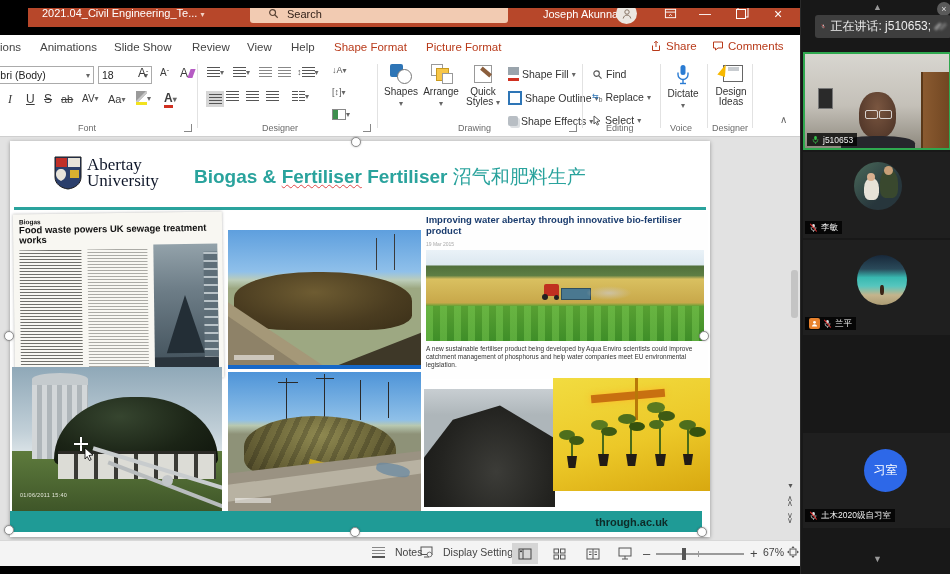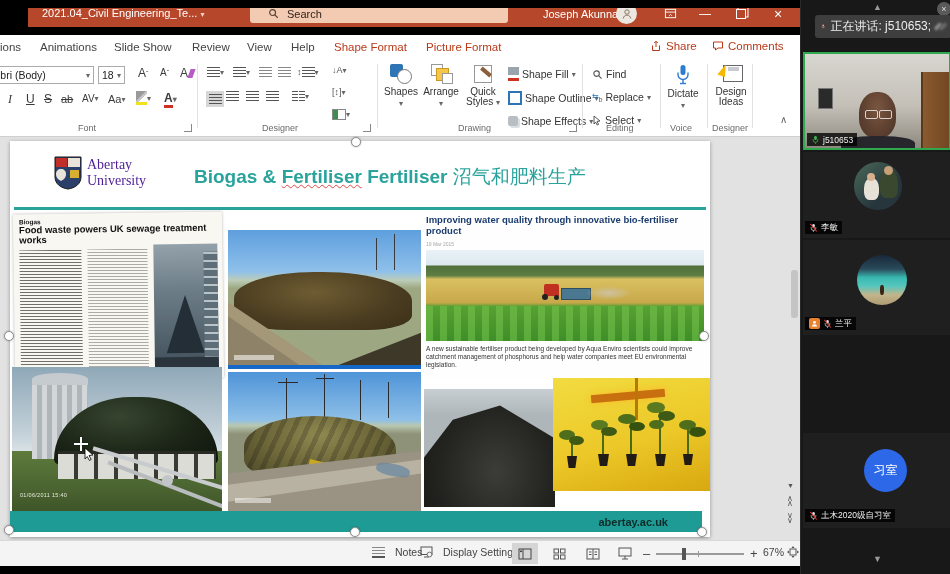--- a/index.html
+++ b/index.html
@@ -118,21 +118,21 @@
         <span>Comments</span>
         </span>
     </div>
 
     <div class="abs ribbon">
 
       <div class="combo" style="left:-6px;top:6px;width:100px">
           <span>ibri (Body)</span>
           <span class="caret" style="color:#666">▾</span>
         </div>
-      <div class="combo" style="left:98px;top:6px;width:27px">
+      <div class="combo" style="left:98px;top:6px;width:54px">
           <span>18</span>
           <span class="caret" style="color:#666">▾</span>
         </div>
       <div class="rbtn" style="left:138px;top:6px;font-size:12px">
           <span>A</span>
           <sup style="font-size:7px">ˆ</sup>
         </div>
       <div class="rbtn" style="left:160px;top:7px;font-size:10px">
           <span>A</span>
           <sup style="font-size:7px">ˇ</sup>
@@ -308,21 +308,21 @@
 
       <div class="abs slide">
 
         <svg class="abs" style="left:44px;top:15px" width="28" height="34" viewBox="0 0 28 34">
           <path d="M1 1h26v20c0 7-6 11-13 12C7 32 1 28 1 21z" fill="#2B3F6B" stroke="#1a1a1a"></path>
           <rect x="2" y="2" width="11" height="9" fill="#C03028"></rect>
             <rect x="14" y="2" width="12" height="9" fill="#E8E4DA"></rect>
           <path d="M7 13c3 0 5 2 5 5 0 4-3 6-5 7-2-1-5-3-5-7 0-3 2-5 5-5z" fill="#E8E4DA"></path>
           <rect x="16" y="14" width="9" height="8" fill="#D8B030"></rect>
           </svg>
-        <div class="abs" style="left:77px;top:16px;font-family:'Liberation Serif',serif;font-size:14px;color:#4c1d95;line-height:16px">
+        <div class="abs" style="left:77px;top:16px;font-family:'Liberation Serif',serif;font-size:17px;color:#0f172a;line-height:16px">
           <div>Abertay</div>
             <div>University</div>
           </div>
 
         <div class="abs" style="left:184px;top:23px;font-size:19px;font-weight:bold;color:#2AA39D;white-space:nowrap">
           <span>Biogas &amp; </span><span style="text-decoration:underline wavy #E04848 1px">Fertiliser</span><span> Fertiliser</span>
           <span style="font-weight:normal">沼气和肥料生产</span></div>
         <div class="abs" style="left:4px;top:66px;width:692px;height:3px;background:#2AA39D"></div>
 
         <div class="abs" style="left:4px;top:72px;width:209px;height:166px;background:#F8F7F2;box-shadow:0 0 3px rgba(0,0,0,.3);transform:rotate(-.8deg)">
@@ -342,21 +342,21 @@
           <span class="abs" style="left:166px;top:4px;width:1px;height:36px;background:#3a3a3a"></span>
           <span class="abs" style="left:6px;top:42px;width:178px;height:58px;background:radial-gradient(ellipse at 45% 35%,#6E5C32 0%,#4A3C20 60%,#3A2F18 100%);border-radius:45% 50% 25% 30%"></span>
           <span class="abs" style="left:0;top:0;width:100%;height:100%;background:#A59878;clip-path:polygon(0 52%,52% 100%,0 100%)"></span>
           <span class="abs" style="left:0;top:0;width:100%;height:100%;background:#8E8268;clip-path:polygon(0 62%,40% 100%,0 100%)"></span>
           <span class="abs" style="left:0;top:0;width:100%;height:100%;background:#3E3828;clip-path:polygon(52% 100%,100% 74%,100% 100%)"></span>
           <span class="abs" style="left:0;bottom:0;width:100%;height:4px;background:#1668C8"></span>
           <span class="abs" style="left:6px;bottom:9px;width:40px;height:5px;background:rgba(255,255,255,.55);filter:blur(.5px)"></span>
         </div>
 
         <div class="abs" style="left:413px;top:70px;width:285px;height:168px;background:#FEFEFE">
-          <div class="abs" style="left:3px;top:3px;width:278px;font-size:9.5px;font-weight:bold;color:#1A3C6E;line-height:11px">Improving water quality through innovative bio-fertiliser product</div>
+          <div class="abs" style="left:3px;top:3px;width:278px;font-size:9.5px;font-weight:bold;color:#1A3C6E;line-height:11px">Improving water abertay through innovative bio-fertiliser product</div>
           <div class="abs" style="left:3px;top:30px;font-size:5px;color:#A8A8A8">19 Mar 2015</div>
           <div class="abs" style="left:3px;top:39px;width:278px;height:91px;overflow:hidden;background:linear-gradient(180deg,#EAF2F8 0%,#DCE8F0 16%,#51703C 18%,#5E7E44 28%,#D9C060 32%,#C8A84A 58%,#58A032 62%,#3E8E28 100%)">
             <span class="abs" style="left:0;top:56px;width:100%;height:35px;background:repeating-linear-gradient(90deg,rgba(120,200,80,.5) 0 7px,transparent 7px 14px)"></span>
             <span class="abs" style="left:118px;top:34px;width:15px;height:12px;background:#C03020;border-radius:2px 2px 0 0"></span>
             <span class="abs" style="left:116px;top:44px;width:6px;height:6px;background:#222;border-radius:50%"></span>
             <span class="abs" style="left:128px;top:45px;width:5px;height:5px;background:#222;border-radius:50%"></span>
             <span class="abs" style="left:135px;top:38px;width:28px;height:10px;background:#4A7890;border:1px solid #2E4E60"></span>
             <span class="abs" style="left:160px;top:36px;width:46px;height:14px;background:radial-gradient(ellipse,rgba(205,195,170,.9),rgba(205,195,170,0) 70%)"></span>
           </div>
           <div class="abs" style="left:3px;top:134px;width:276px;font-size:6.5px;color:#333;line-height:8px">A new sustainable fertiliser product being developed by Aqua Enviro scientists could improve catchment management of phosphorus and help water companies meet EU environmental legislation.</div>
@@ -434,21 +434,21 @@
             </span>
           <span class="abs" style="left:124px;top:40px;width:30px;height:48px">
             <span style="position:absolute;left:10px;top:4px;width:2px;height:32px;background:#4A6A18"></span>
             <span style="position:absolute;left:2px;top:2px;width:17px;height:10px;background:#4E6E1C;border-radius:50%"></span>
             <span style="position:absolute;left:12px;top:9px;width:17px;height:10px;background:#36520E;border-radius:50%"></span>
             <span style="position:absolute;left:5px;top:36px;width:12px;height:11px;background:#221C16;clip-path:polygon(8% 0,92% 0,78% 100%,22% 100%)"></span>
             </span>
         </div>
 
         <div class="abs" style="left:0;top:370px;width:692px;height:21px;background:#1F9B96;display:flex;align-items:center;justify-content:flex-end;padding-right:34px;box-sizing:border-box">
-          <span style="font-size:11px;font-weight:bold;color:#0E2B28">abertay.ac.uk</span>
+          <span style="font-size:11px;font-weight:bold;color:#0E2B28">through.ac.uk</span>
           </div>
       </div>
 
       <span class="hdl" style="left:351px;top:0"></span>
       <span class="hdl" style="left:4px;top:194px"></span>
       <span class="hdl" style="left:699px;top:194px"></span>
       <span class="hdl" style="left:4px;top:388px"></span>
       <span class="hdl" style="left:350px;top:390px"></span>
       <span class="hdl" style="left:697px;top:390px"></span>
 

